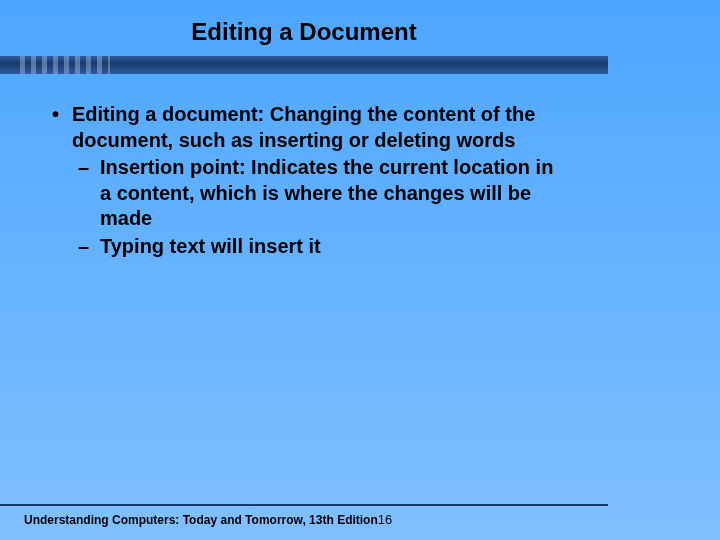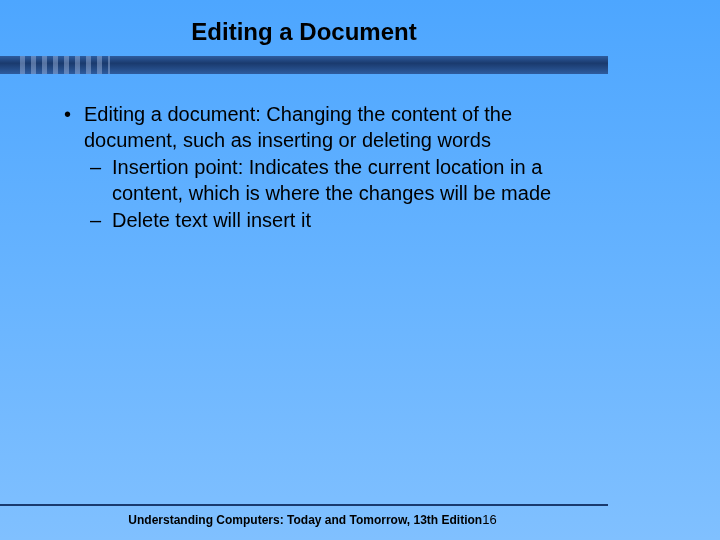--- a/index.html
+++ b/index.html
@@ -40,24 +40,25 @@
     height: 100%;
     background: repeating-linear-gradient(
       to right,
       rgba(200,220,255,0.35) 0px,
       rgba(200,220,255,0.35) 5px,
       transparent 5px,
       transparent 11px
     );
   }
   .content {
-    padding: 28px 40px 0 60px;
+    padding: 28px 40px 0 48px;
     font-size: 20px;
     color: #000;
     line-height: 1.28;
+    font-weight: bold;
   }
   ul.top { list-style: none; }
   ul.top > li { position: relative; padding-left: 24px; margin-bottom: 4px; }
   ul.top > li::before {
     content: "•";
     position: absolute;
     left: 4px;
     top: 0;
     font-size: 20px;
   }
@@ -76,21 +77,21 @@
     width: 100%;
     height: 36px;
   }
   .footer-line {
     width: 100%;
     height: 2px;
     background: #1a3a6e;
   }
   .footer-row {
     display: flex;
-    justify-content: center;
+    justify-content: flex-start;
     align-items: center;
     padding: 6px 7px 0 24px;
   }
   .footer-text {
     font-size: 12px;
     font-weight: bold;
     color: #000;
   }
   .page-num {
     font-size: 13px;
@@ -107,21 +108,21 @@
   </div>
 
   <div class="divider"></div>
 
   <div class="content">
     <ul class="top">
       <li>
         <span>Editing a document: Changing the content of the document, such as inserting or deleting words</span>
         <ul class="sub">
           <li><span>Insertion point: Indicates the current location in a content, which is where the changes will be made</span></li>
-          <li><span>Delete text will insert it</span></li>
+          <li><span>Typing text will insert it</span></li>
         </ul>
       </li>
     </ul>
   </div>
 
   <div class="footer">
     <div class="footer-line"></div>
     <div class="footer-row">
       <div class="footer-text">Understanding Computers: Today and Tomorrow, 13th Edition</div>
       <div class="page-num">16</div>

